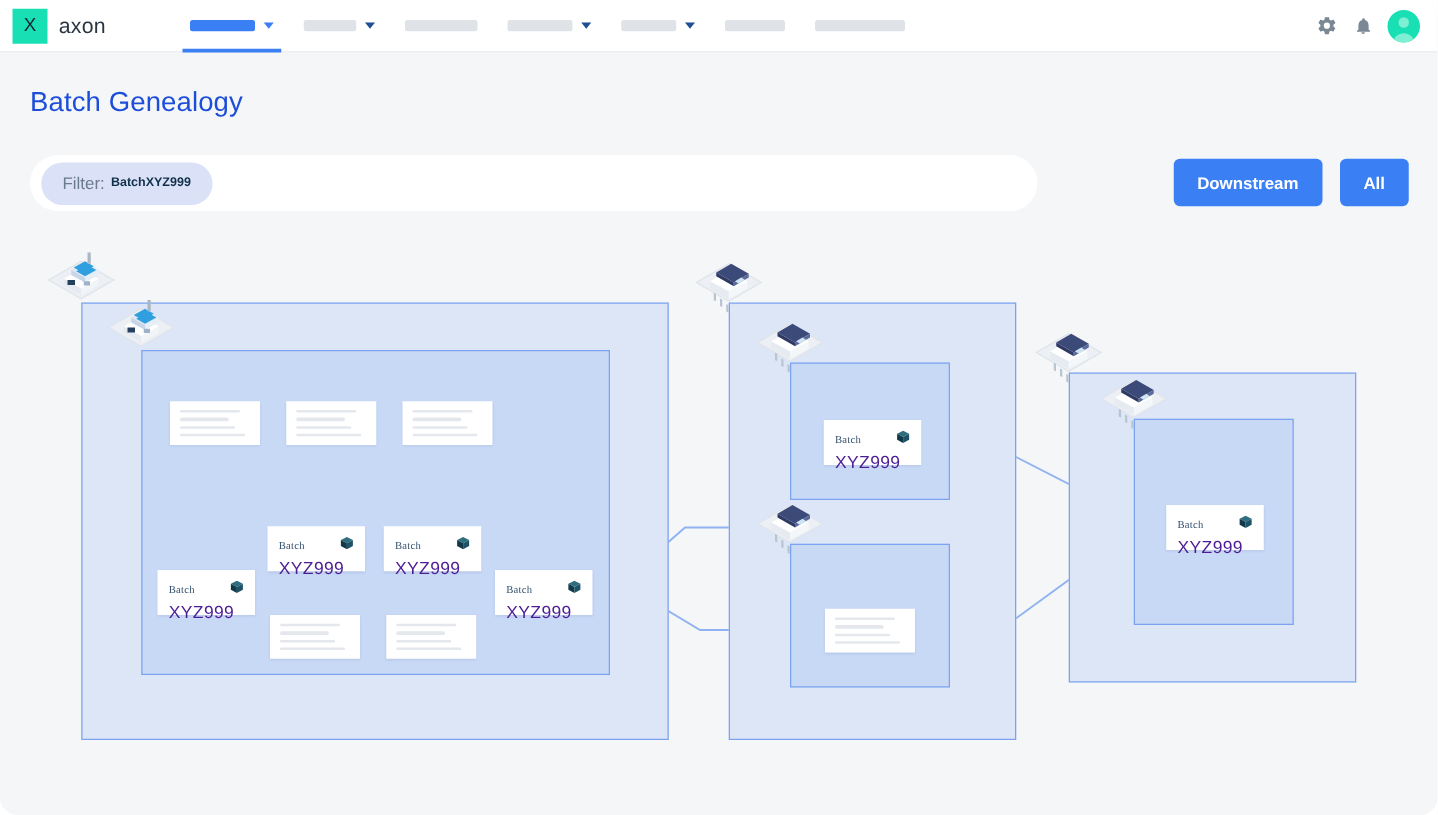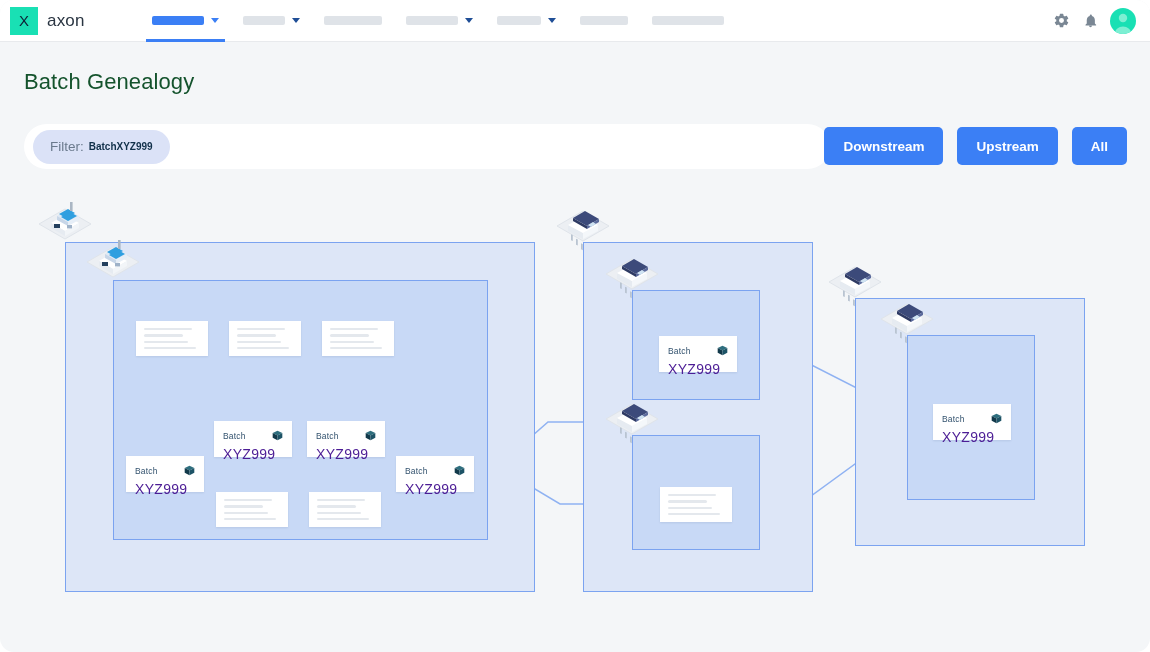--- a/index.html
+++ b/index.html
@@ -63,21 +63,21 @@
   .avatar {
     width: 26px; height: 26px; border-radius: 50%;
     background: #19e0b4;
     display: flex; align-items: flex-end; justify-content: center;
     overflow: hidden;
   }
 
   
   .page-title {
     position: absolute; top: 69px; left: 24px;
-    font-size: 22px; color: #14532d; letter-spacing: .1px;
+    font-size: 22px; color: #1d4ed8; letter-spacing: .1px;
   }
   .filter-bar {
     position: absolute; top: 124px; left: 24px;
     width: 806px; height: 45px;
     background: #ffffff; border-radius: 23px;
     display: flex; align-items: center; padding-left: 9px; text-align: center;
   }
   .filter-chip {
     background: #dbe2f7; border-radius: 18px;
     height: 34px; padding: 0 17px;
@@ -108,21 +108,21 @@
 
   .site-icon { position: absolute; width: 56px; height: 52px; }
 
   .node {
     position: absolute;
     background: #ffffff;
     box-shadow: 0 1px 2px rgba(30,50,90,.10);
   }
   .batch-node { padding: 6px 9px 8px 9px; }
   .batch-top { display: flex; align-items: center; justify-content: space-between; gap: 12px; }
-  .batch-label { font-size: 8.5px; color: #33526e; letter-spacing: .2px; }
+  .batch-label { font-size: 8.5px; color: #33526e; letter-spacing: .2px; font-family: Liberation Serif, serif; }
   .batch-value { font-size: 14px; color: #4c1d95; margin-top: 1px; letter-spacing: .3px; }
 
   .skeleton { padding: 7px 8px; display: flex; flex-direction: column; gap: 4px; }
   .sk-line { height: 4px; border-radius: 2px; background: #e4e8ed; }
 </style>
 </head>
 <body>
 
 <div class="app">
 
@@ -182,21 +182,20 @@
 
   <div class="filter-bar">
     <div class="filter-chip">
       <span class="filter-label">Filter:</span>
       <span class="filter-value">BatchXYZ999</span>
     </div>
   </div>
 
   <div class="btn-row">
     <button class="btn">Downstream</button>
-    <button class="btn">Upstream</button>
     <button class="btn">All</button>
   </div>
 
   <div class="canvas">
 
     <svg class="edges" viewBox="0 0 1150 462">
       <defs>
         <marker id="ah" markerWidth="7" markerHeight="7" refX="6" refY="3.2" orient="auto">
           <path d="M0,0 L7,3.2 L0,6.4 z" fill="#8fb2f2"></path>
         </marker>

